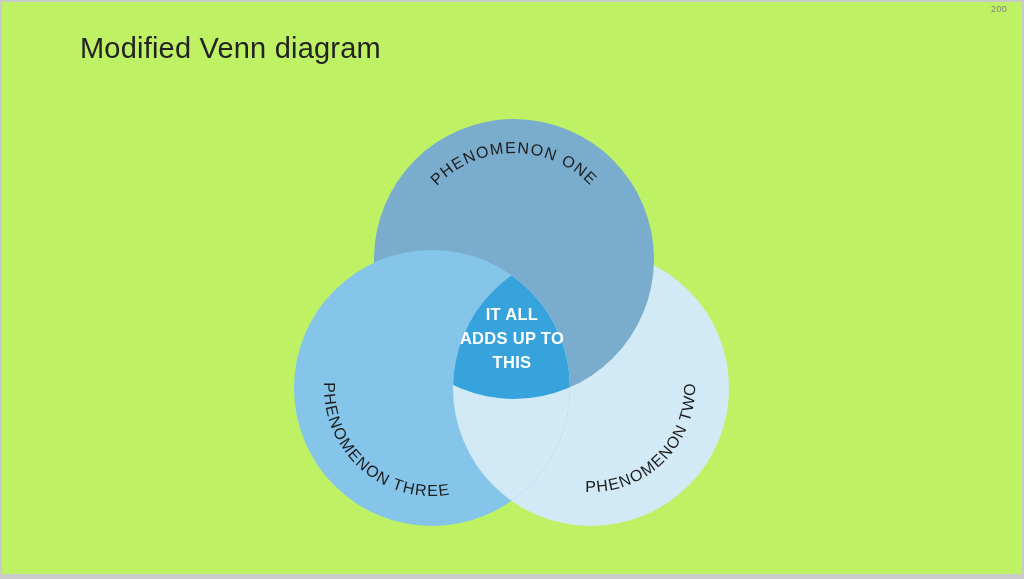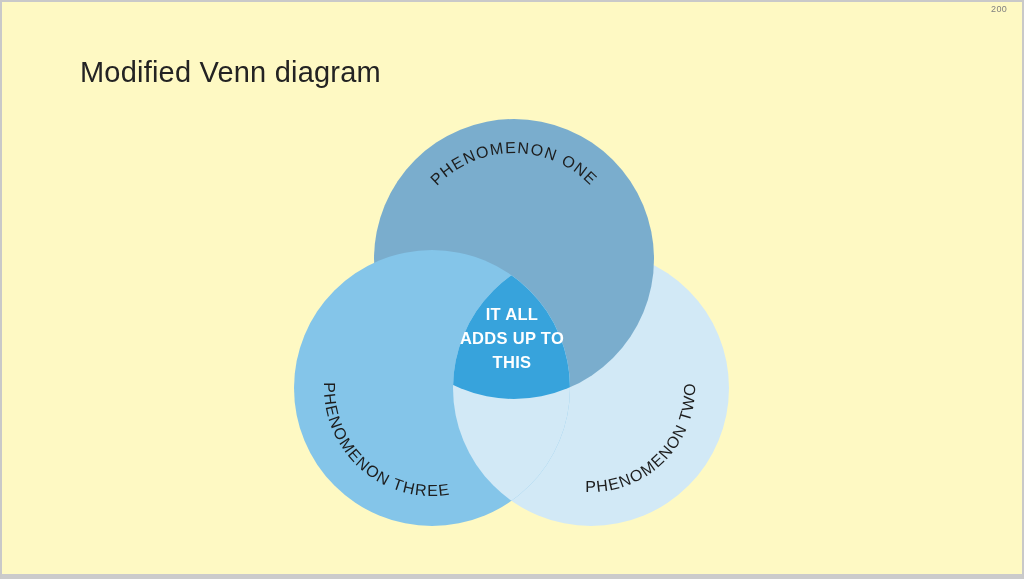--- a/index.html
+++ b/index.html
@@ -6,37 +6,37 @@
     margin: 0;
     padding: 0;
     background: #ffffff;
     font-family: "Liberation Sans", sans-serif;
   }
   .slide {
     position: relative;
     width: 1024px;
     height: 579px;
     box-sizing: border-box;
-    background: #fef9c3;
+    background: #bef264;
     border: 2px solid #c9c9c9;
     border-bottom: 5px solid #cbcbcb;
     overflow: hidden;
   }
   .page-number {
     position: absolute;
     top: 2px;
     right: 15px;
     font-size: 9px;
     color: #808080;
     letter-spacing: 0.3px;
   }
   .slide-title {
     position: absolute;
     left: 78px;
-    top: 54px;
+    top: 30px;
     margin: 0;
     font-size: 29px;
     font-weight: 300;
     color: #232323;
     letter-spacing: 0.2px;
   }
   svg.venn {
     position: absolute;
     left: 0;
     top: 0;

